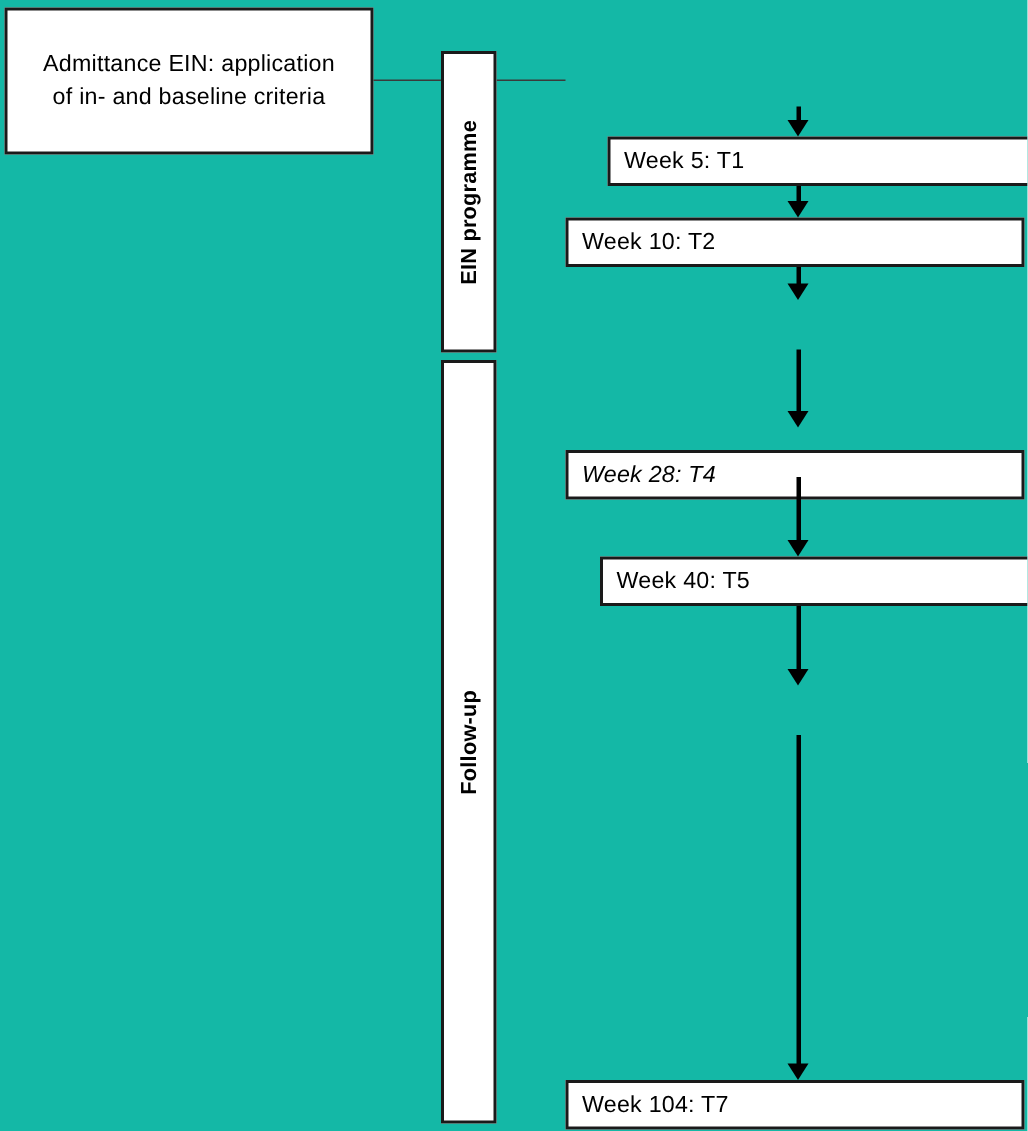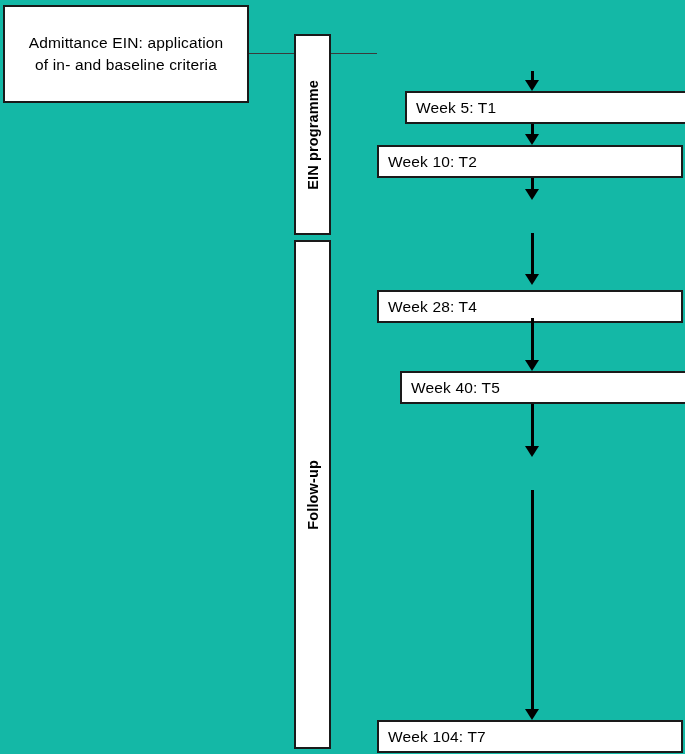--- a/index.html
+++ b/index.html
@@ -136,21 +136,21 @@
   <div class="box phase-box phase-followup">
     <span class="phase-label">Follow-up</span>
   </div>
 
   <div class="box week-box" style="top:91px;margin-left:28px;">
     <span class="week-label">Week 5: T1</span>
   </div>
   <div class="box week-box" style="top:145px;">
     <span class="week-label">Week 10: T2</span>
   </div>
-  <div class="box week-box" style="top:290px;">
+  <div class="box week-box" style="top:300px;font-style:italic;">
     <span class="week-label">Week 28: T4</span>
   </div>
   <div class="box week-box" style="top:371px;margin-left:23px;">
     <span class="week-label">Week 40: T5</span>
   </div>
   <div class="box week-box" style="top:720px;">
     <span class="week-label">Week 104: T7</span>
   </div>
 
   <div class="arrow" style="left:531px; top:71px; height:20px;">

